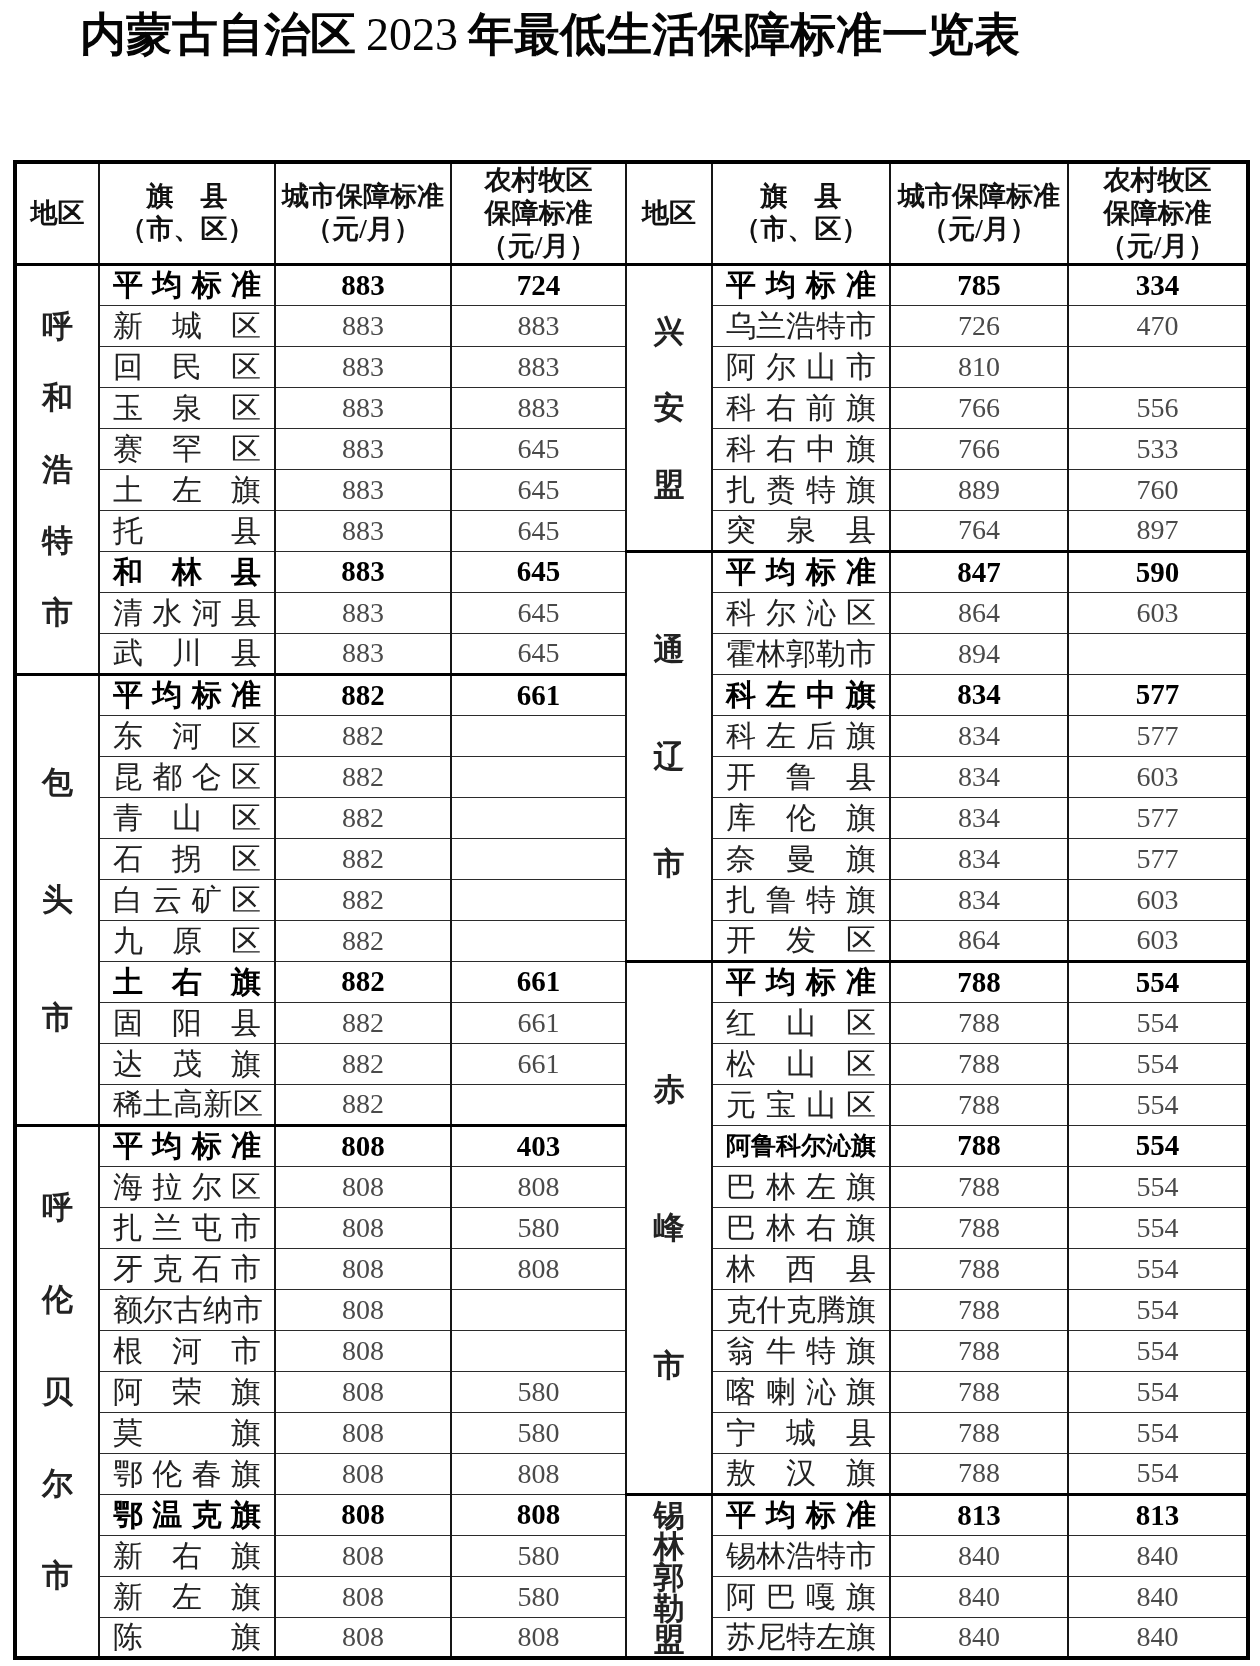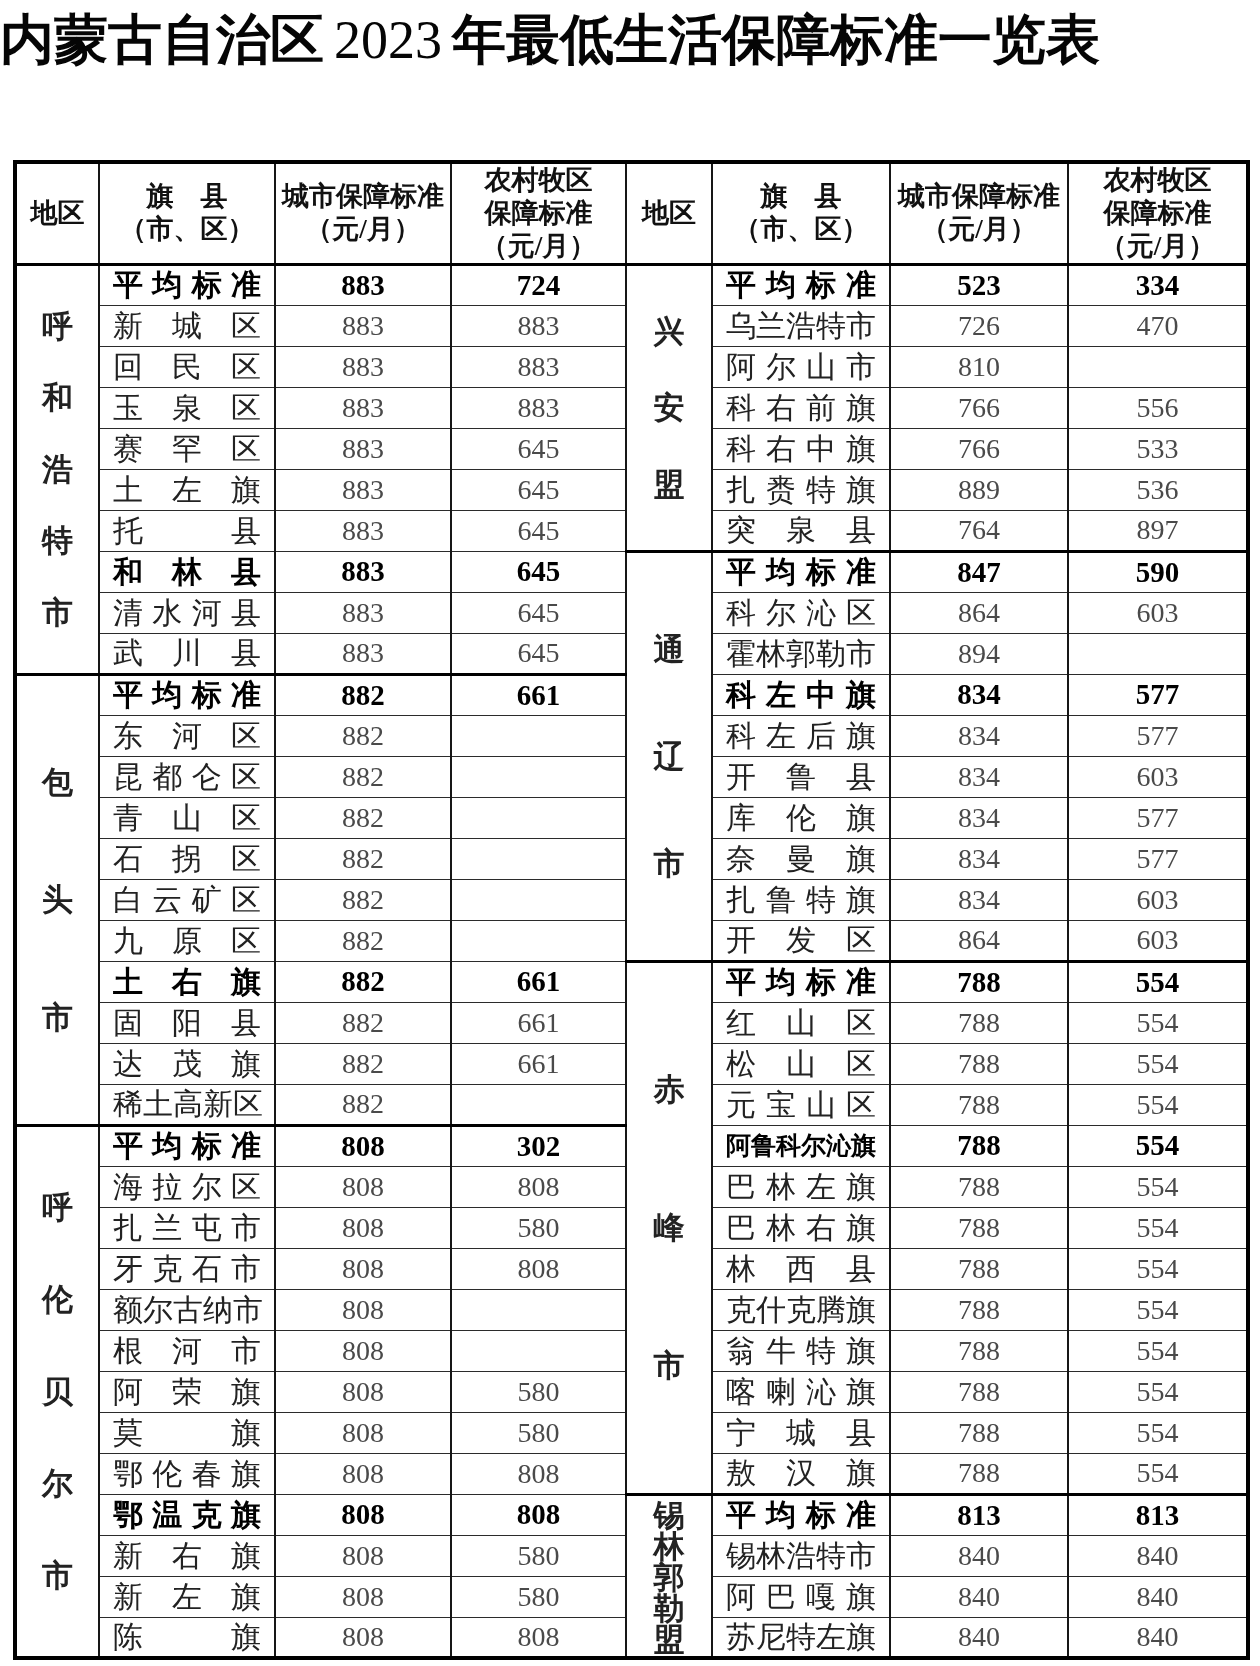--- a/index.html
+++ b/index.html
@@ -3,21 +3,21 @@
 <meta charset="utf-8">
 <style>
   html,body{margin:0;padding:0;}
   body{
     width:1260px;height:1666px;position:relative;background:#ffffff;
     font-family:"Liberation Serif","DejaVu Serif",serif;color:#1a1a1a;
     overflow:hidden;
   }
   .page-title{
     position:absolute;top:4px;left:0;width:1100px;text-align:center;
-    font-size:54px;font-weight:bold;color:#050505;letter-spacing:0px;white-space:nowrap;
+    font-size:46px;font-weight:bold;color:#050505;letter-spacing:0px;white-space:nowrap;
   }
   .page-title .year{font-weight:normal;padding:0 10px;}
   table.main{
     position:absolute;left:13px;top:160px;width:1233px;
     border-collapse:collapse;table-layout:fixed;
     border:4px solid #000;background:#fff;
   }
   th,td{border-left:2px solid #161616;overflow:hidden;}
   thead tr{height:99px;}
   thead th{
@@ -119,21 +119,21 @@
           </div>
         </td>
         <td class="name sec-top">
           <div class="jrow">
             <span>平</span>
             <span>均</span>
             <span>标</span>
             <span>准</span>
           </div>
         </td>
-        <td class="num sec-top">523</td>
+        <td class="num sec-top">785</td>
         <td class="num sec-top">334</td>
       </tr>
       <tr>
         <td class="name row-top">
           <div class="jrow">
             <span>新</span>
             <span>城</span>
             <span>区</span>
           </div>
         </td>
@@ -226,21 +226,21 @@
         <td class="num row-top">645</td>
         <td class="name row-top">
           <div class="jrow">
             <span>扎</span>
             <span>赉</span>
             <span>特</span>
             <span>旗</span>
           </div>
         </td>
         <td class="num row-top">889</td>
-        <td class="num row-top">536</td>
+        <td class="num row-top">760</td>
       </tr>
       <tr>
         <td class="name row-top">
           <div class="jrow">
             <span>托</span>
             <span>县</span>
           </div>
         </td>
         <td class="num row-top">883</td>
         <td class="num row-top">645</td>
@@ -582,21 +582,21 @@
         </td>
         <td class="name sec-top">
           <div class="jrow">
             <span>平</span>
             <span>均</span>
             <span>标</span>
             <span>准</span>
           </div>
         </td>
         <td class="num sec-top">808</td>
-        <td class="num sec-top">302</td>
+        <td class="num sec-top">403</td>
         <td class="name row-top">
           <div class="jrow" style="font-size: 25px;">
             <span>阿</span>
             <span>鲁</span>
             <span>科</span>
             <span>尔</span>
             <span>沁</span>
             <span>旗</span>
           </div>
         </td>

